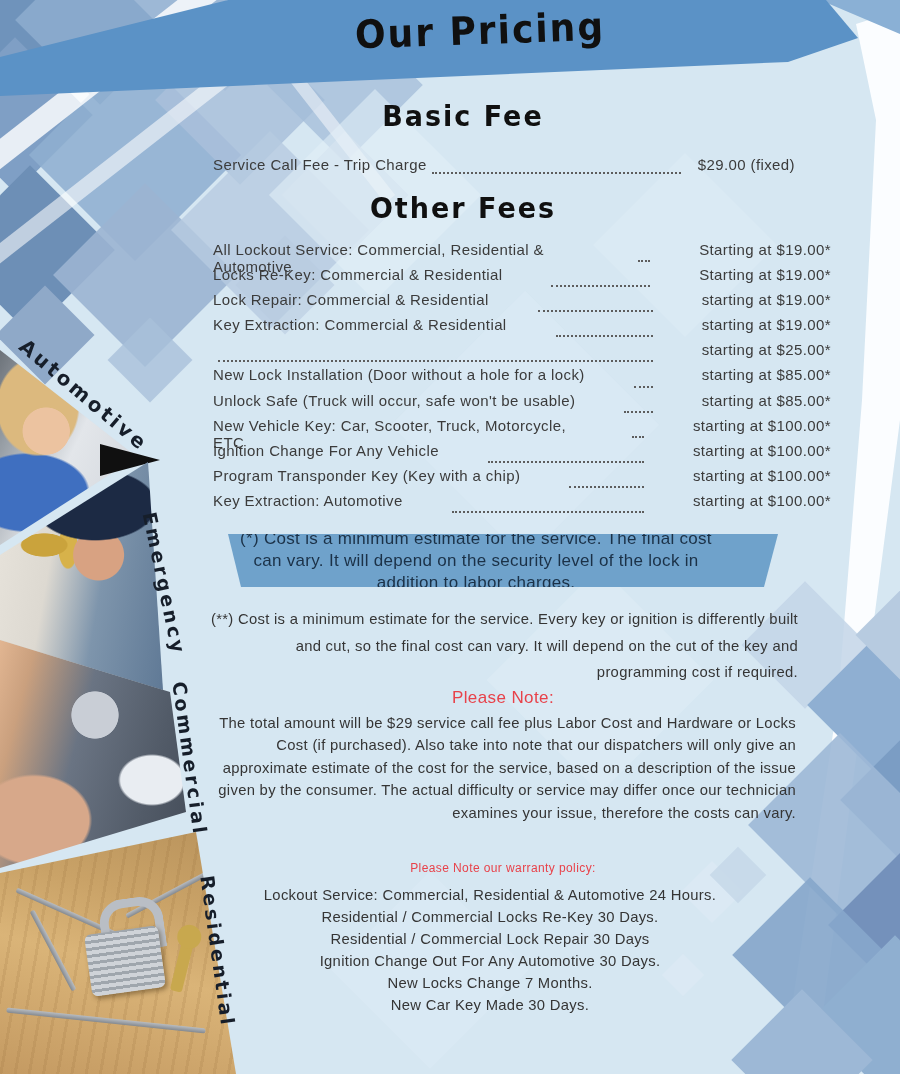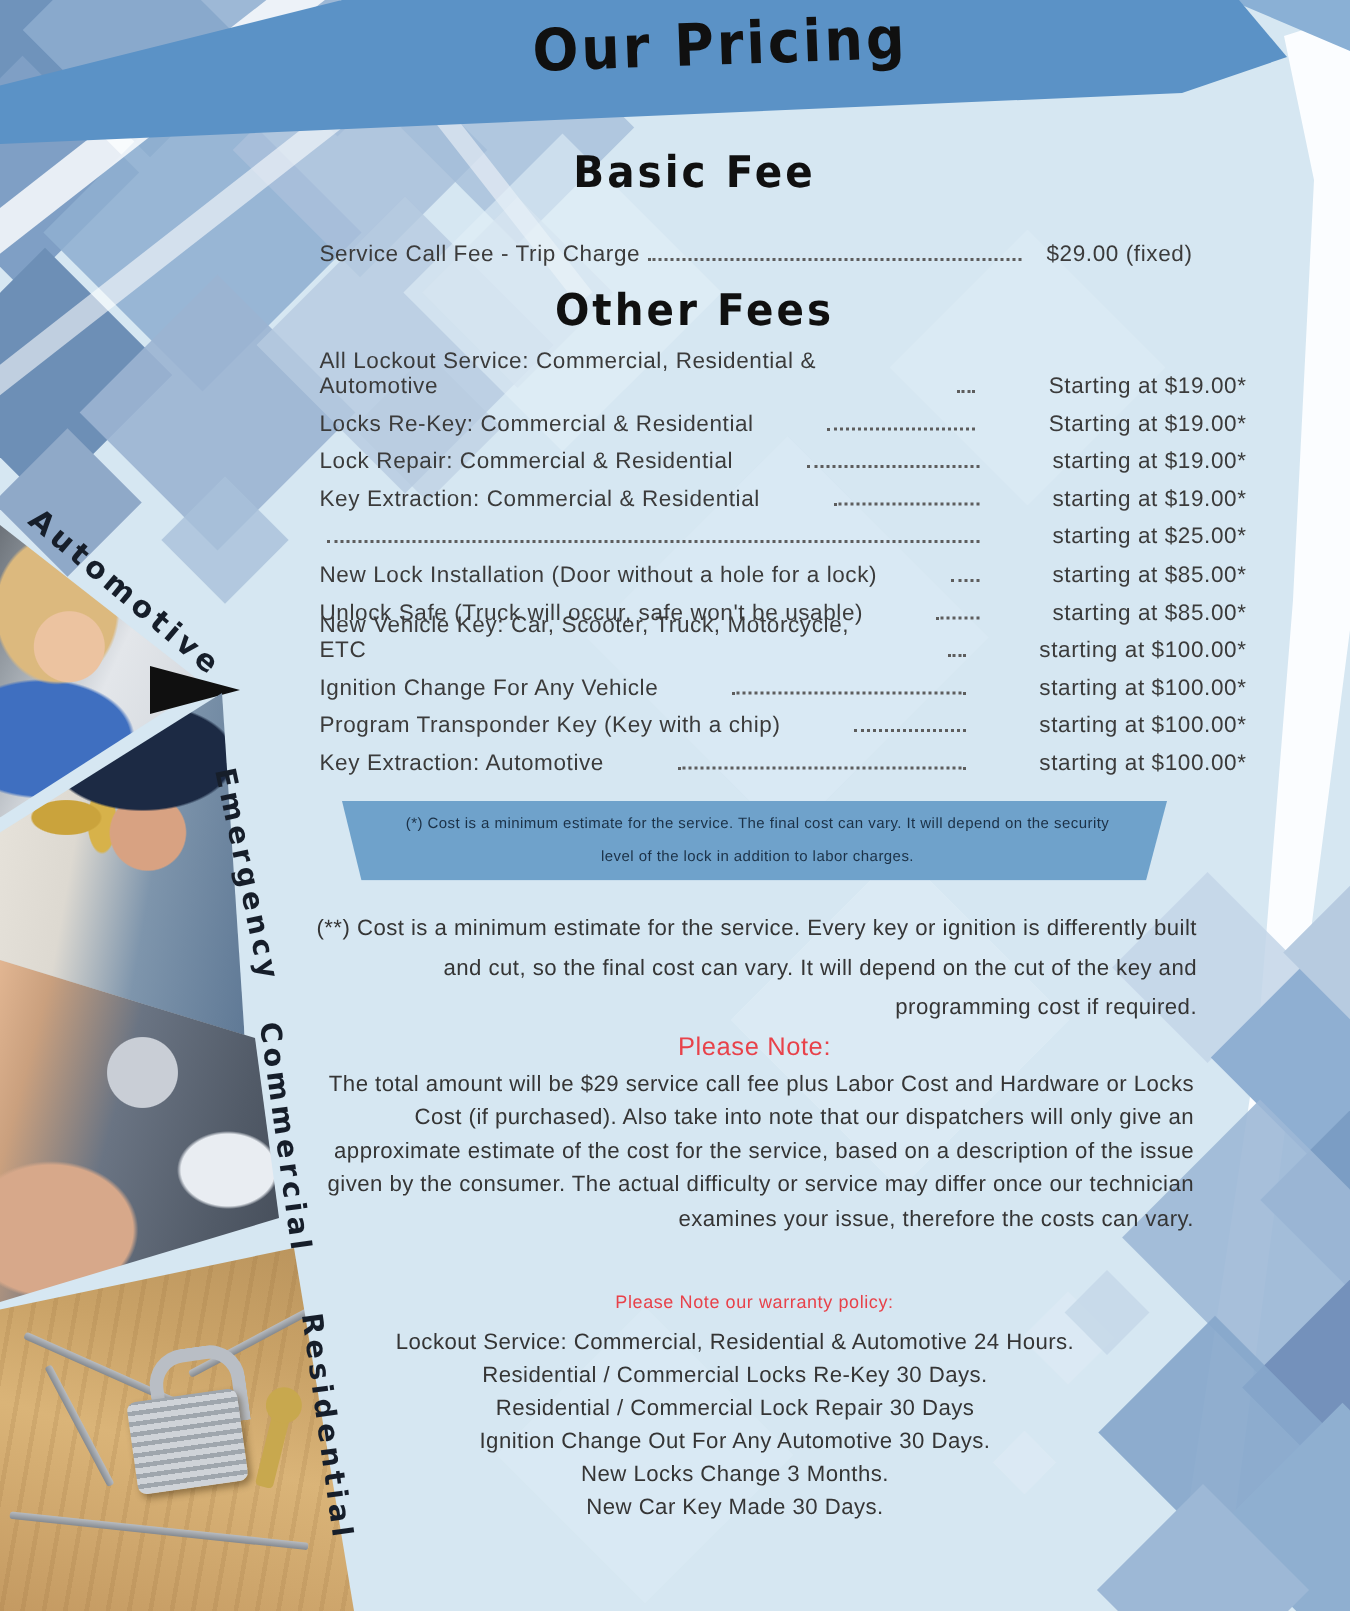--- a/index.html
+++ b/index.html
@@ -30,33 +30,33 @@
     position:absolute; left:130px; top:10px; width:700px; text-align:center;
     font-family:"DejaVu Sans", sans-serif; font-weight:700; font-size:36px; color:#101010;
     letter-spacing:2px; transform:rotate(-2deg) scaleY(1.08);
   }
   .section-heading{
     position:absolute; width:700px; left:113px; text-align:center;
     font-family:"DejaVu Sans", sans-serif; font-weight:700; font-size:27px; color:#101010;
     letter-spacing:2px; transform:scaleY(1.08);
   }
   
-  .fee-row{display:flex; align-items:flex-end; font-size:15px; letter-spacing:.4px; color:#3b3b3b;}
+  .fee-row{display:flex; font-size:15px; letter-spacing:.4px; color:#3b3b3b;}
   .fee-row .dots{flex:1; border-bottom:2px dotted #5d5d5d; margin:0 5px 4px 5px; min-width:12px;}
   .fee-row .price{white-space:nowrap;}
   .basic-row{position:absolute; left:213px; top:156px; width:582px; height:22px;}
   .basic-row .price{margin-left:12px;}
   .fees-list{position:absolute; left:213px; top:241px; width:618px;}
   .fees-list .fee-row{height:25.1px;gap:44px;}
   
   .callout{
     position:absolute; left:228px; top:534px; width:550px; height:53px; background:#6fa2cb;
     clip-path:polygon(0 0,550px 0,536px 53px,13px 53px);
-    display:flex; align-items:center; justify-content:center; text-align:center;
-    color:#1b3147; font-size:10px; line-height:22px; letter-spacing:.3px; padding:0 2px;
+    display:flex; align-items:center; justify-content:flex-start; text-align:center;
+    color:#1b3147; font-size:17px; line-height:22px; letter-spacing:.3px; padding:0 2px;
   }
   .callout-inner{width:492px;}
   .note2{
     position:absolute; left:208px; top:606px; width:590px; text-align:right;
     font-size:14.8px; line-height:26.5px; letter-spacing:.3px; color:#353535;
   }
   .red-heading{
     position:absolute; left:203px; width:600px; text-align:center;
     color:#e8424a; font-size:17px; letter-spacing:.4px;
   }
@@ -249,21 +249,21 @@
 
   <div class="red-heading" style="top:688px;">Please Note:</div>
   <div class="note-body">The total amount will be $29 service call fee plus Labor Cost and Hardware or Locks Cost (if purchased). Also take into note that our dispatchers will only give an approximate estimate of the cost for the service, based on a description of the issue given by the consumer. The actual difficulty or service may differ once our technician examines your issue, therefore the costs can vary.</div>
 
   <div class="red-heading" style="top:861px;font-size:12px;">Please Note our warranty policy:</div>
   <div class="warranty-list">
       <div>Lockout Service: Commercial, Residential &amp; Automotive 24 Hours.</div>
       <div>Residential / Commercial Locks Re-Key 30 Days.</div>
       <div>Residential / Commercial Lock Repair 30 Days</div>
       <div>Ignition Change Out For Any Automotive 30 Days.</div>
-      <div>New Locks Change 3 Months.</div>
+      <div>New Locks Change 7 Months.</div>
       <div>New Car Key Made 30 Days.</div>
     </div>
 
   <div>
     <div class="photo photo-automotive"></div>
     <div class="black-tri"></div>
     <div class="photo photo-emergency"></div>
     <div class="photo photo-commercial"></div>
     <div class="photo photo-residential">
       <div class="rod" style="left:10px;top:90px;width:150px;transform:rotate(24deg);"></div>

